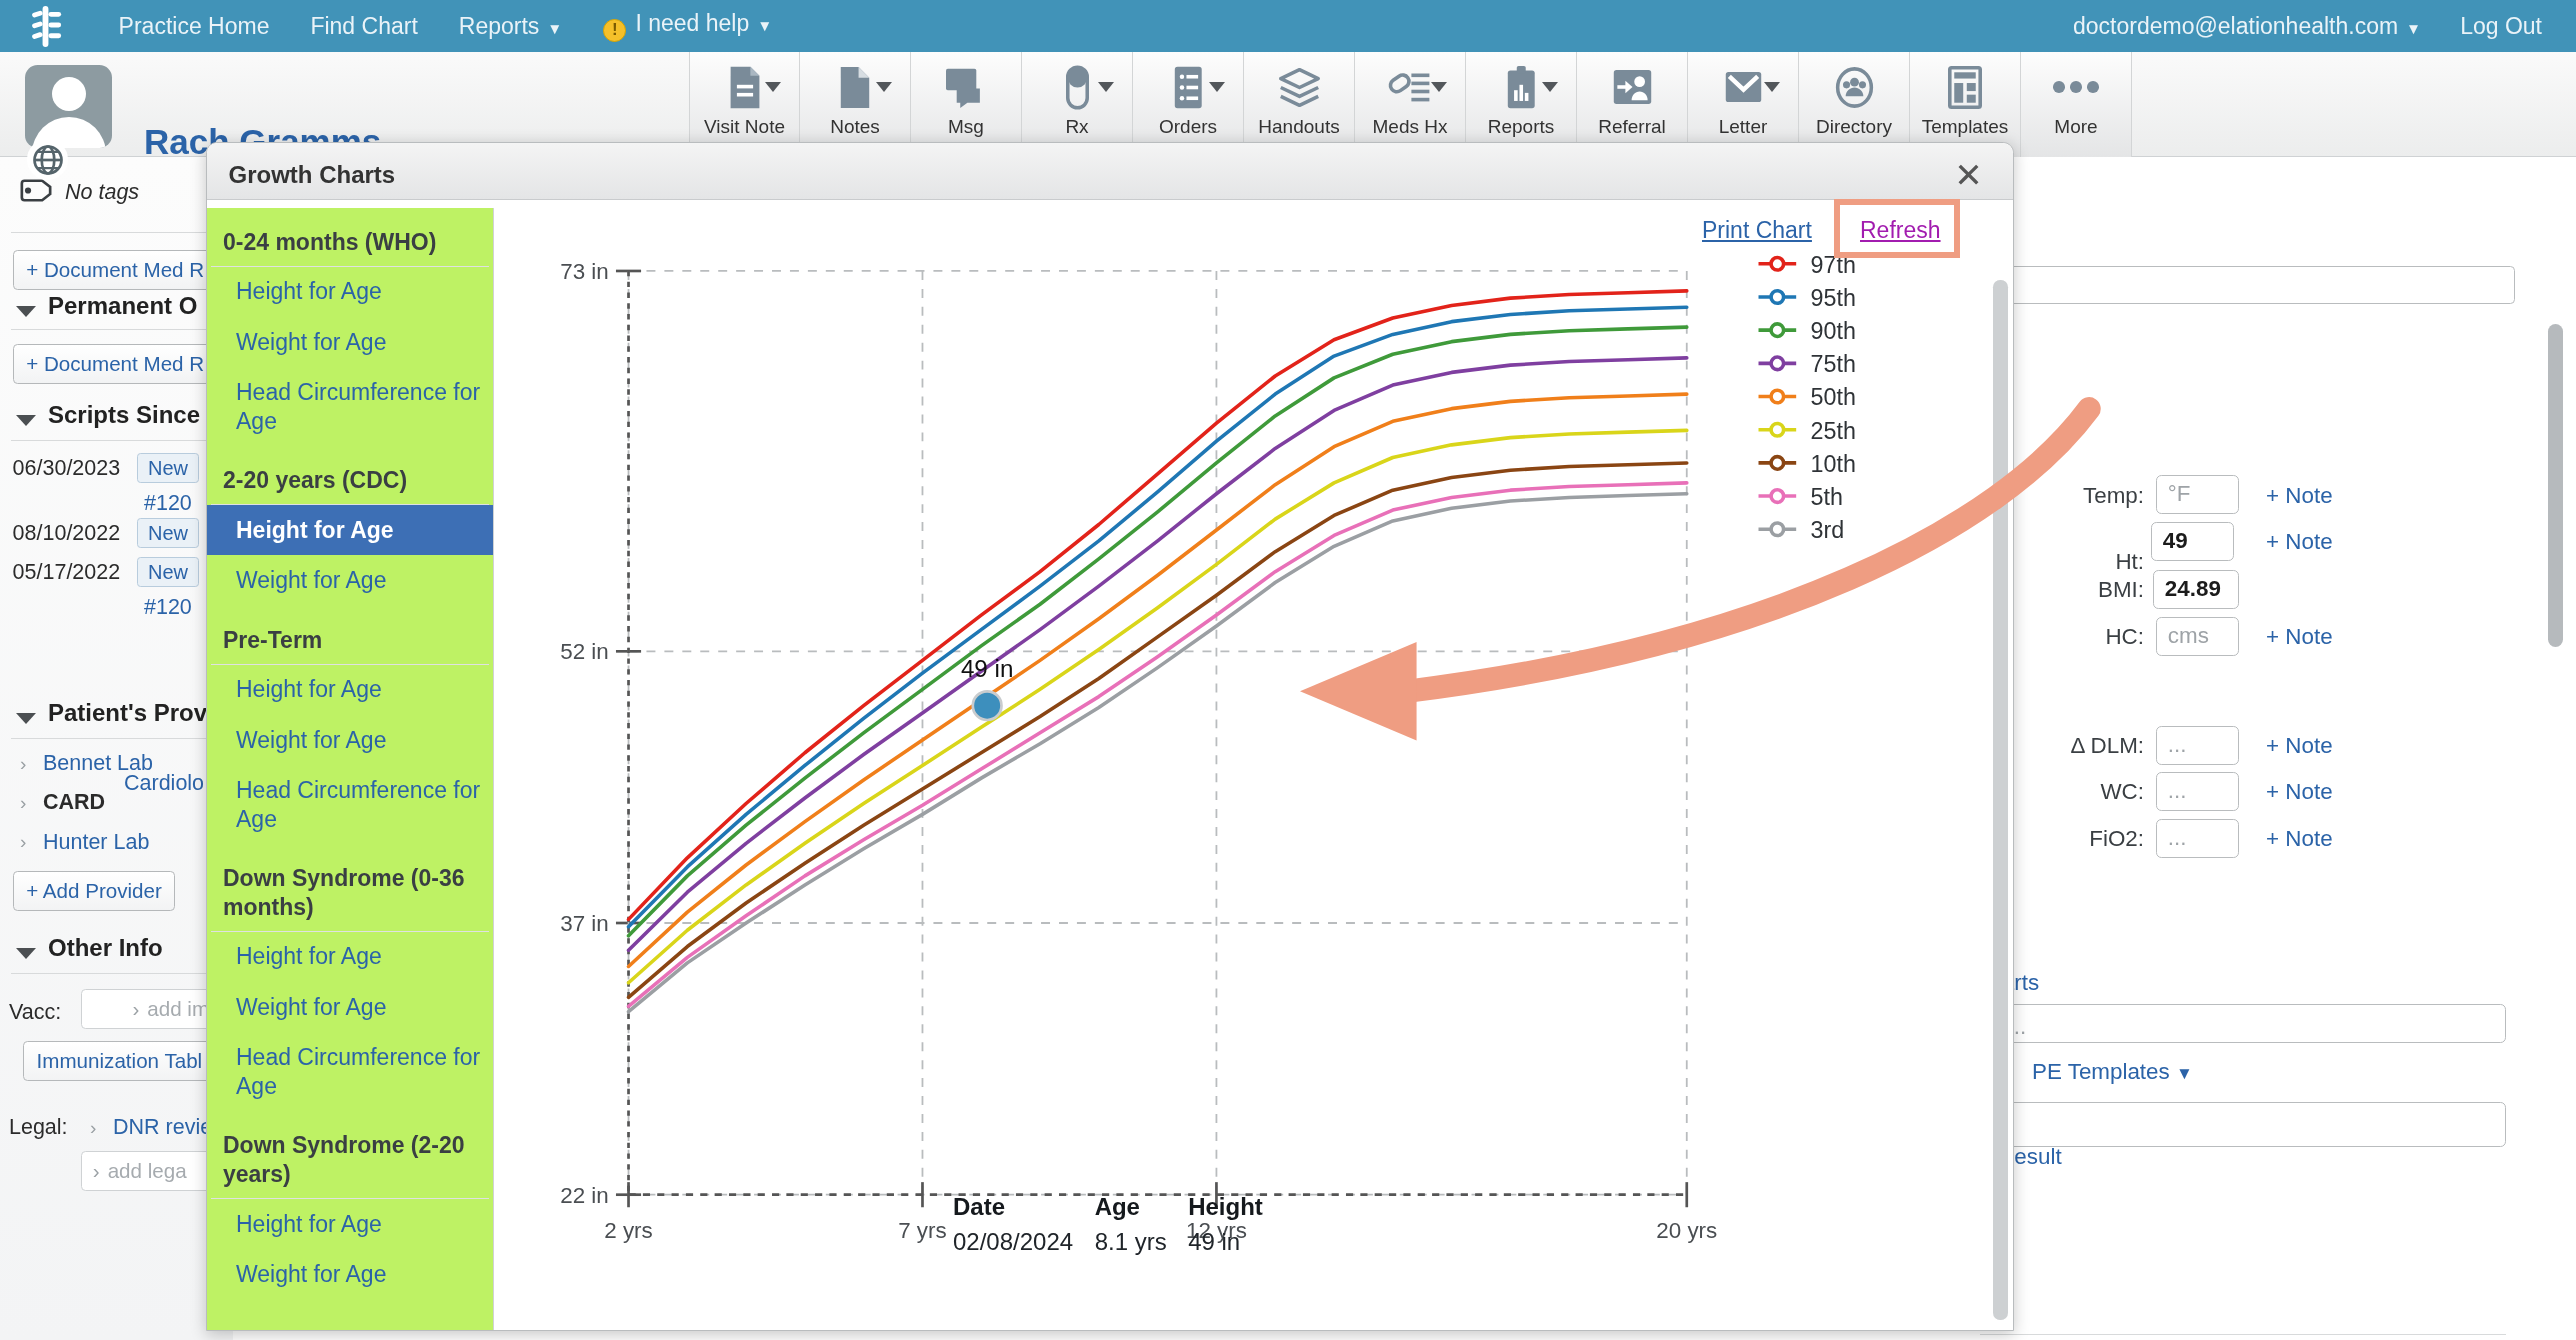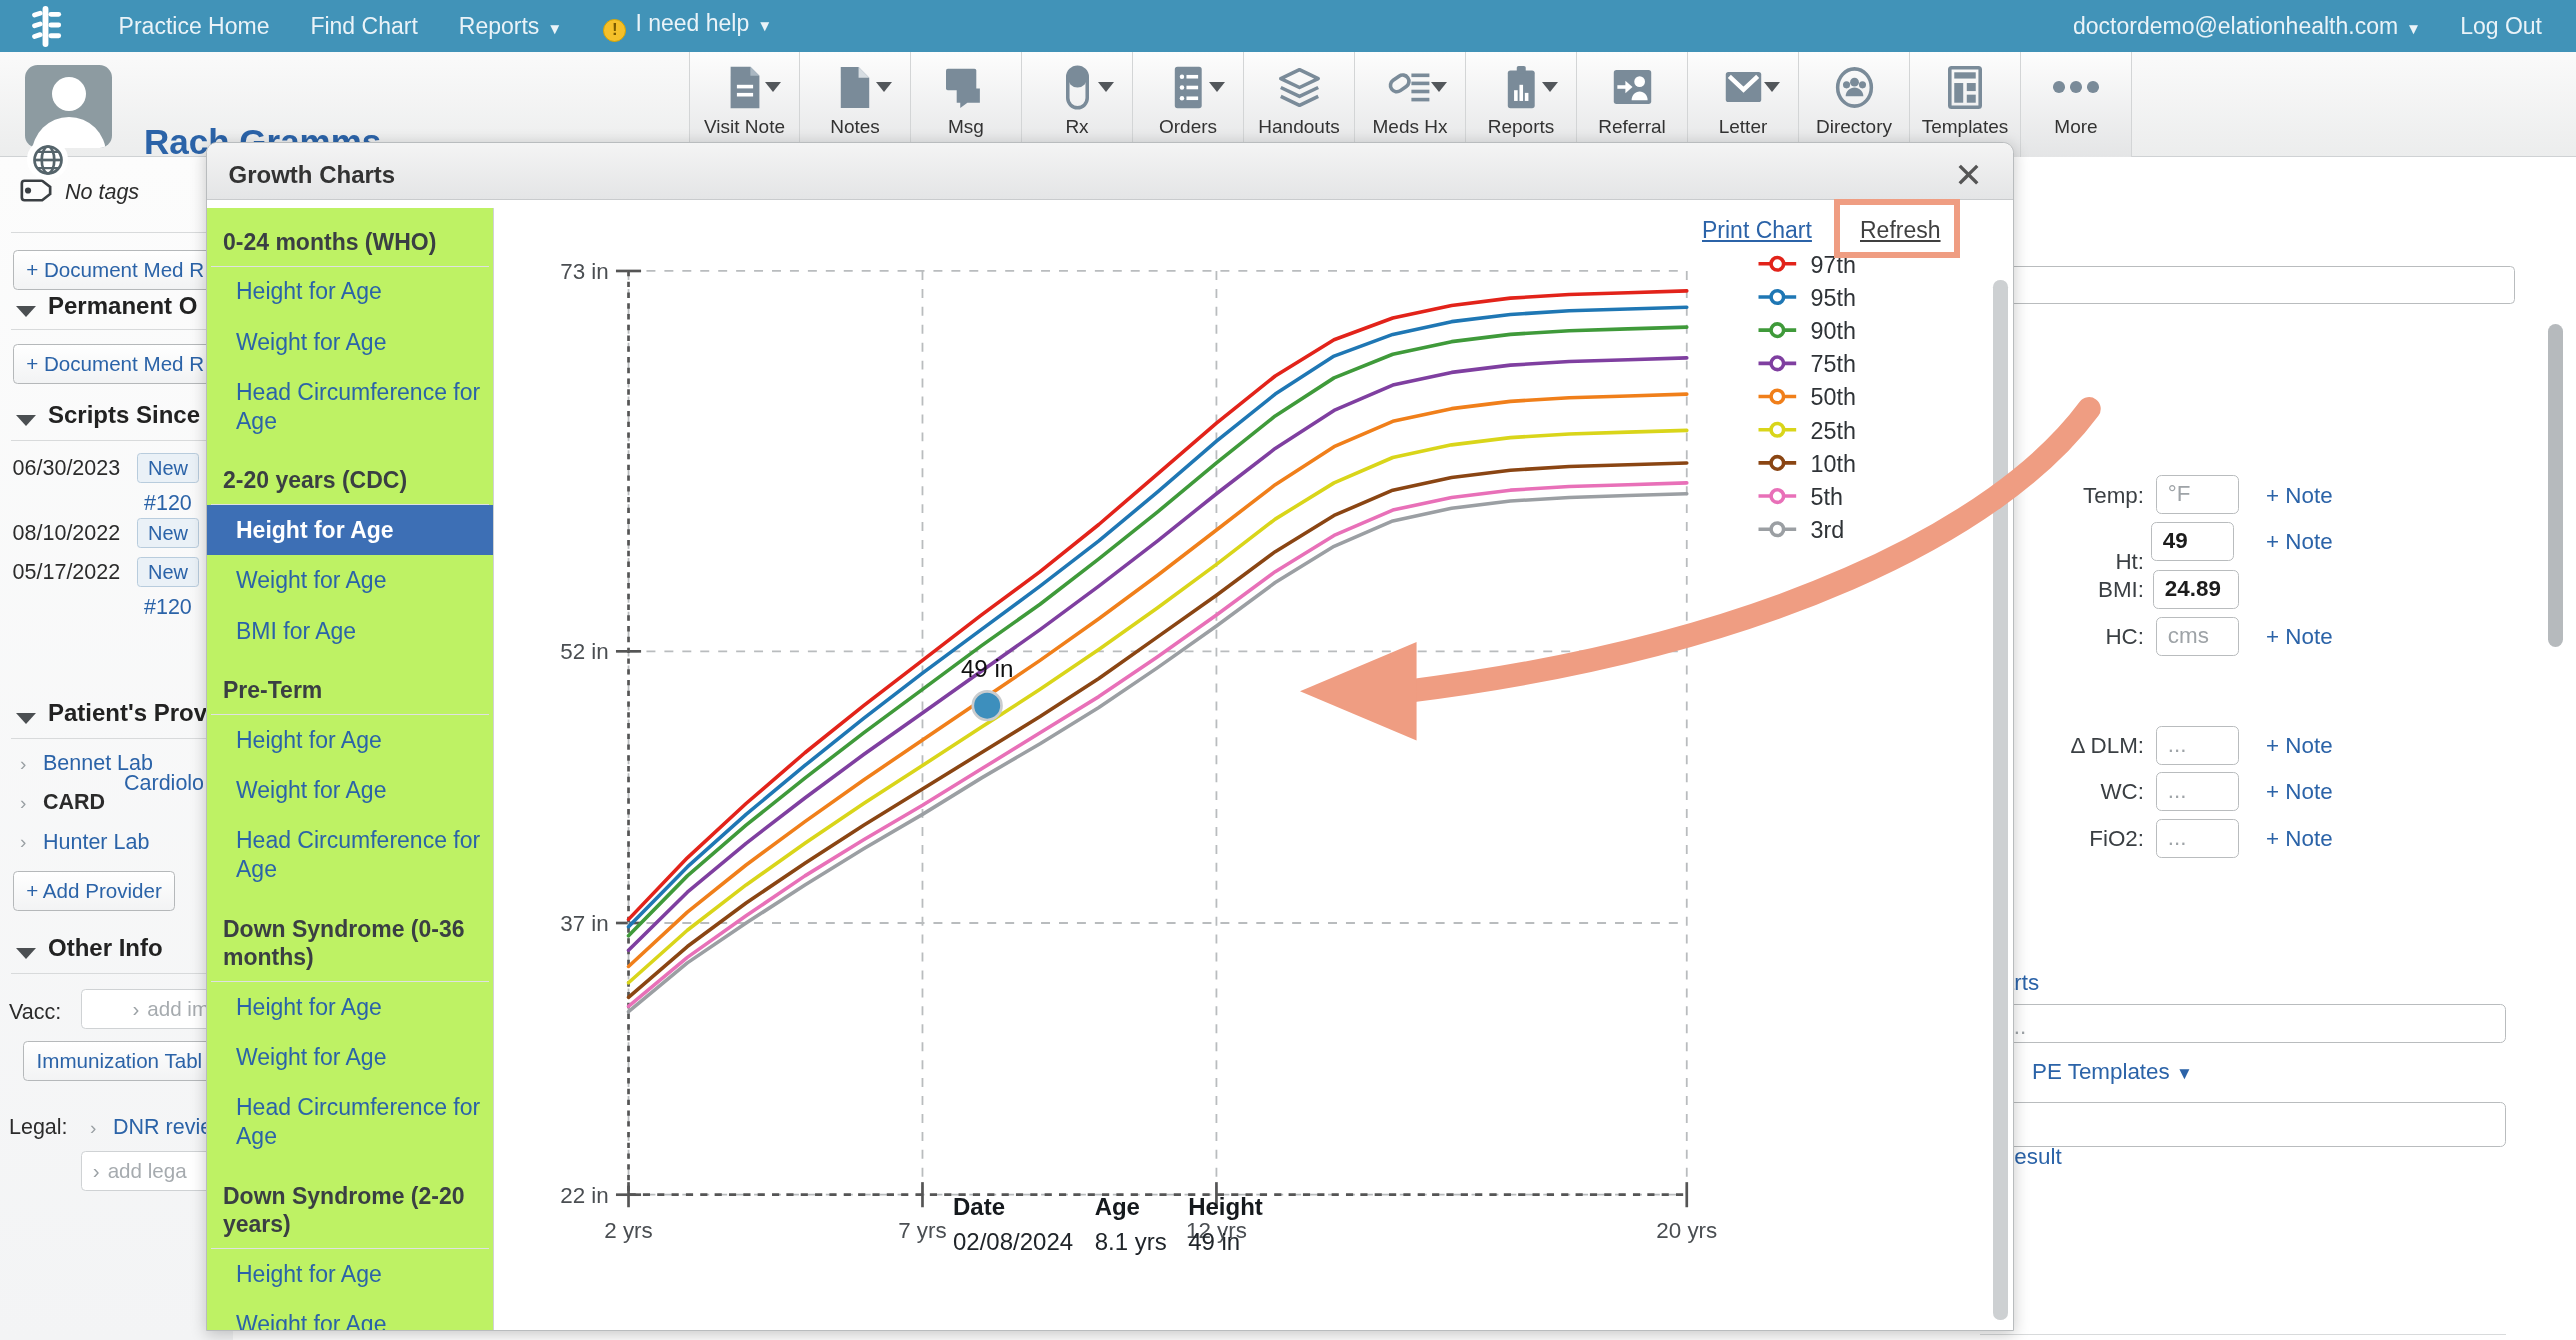--- a/index.html
+++ b/index.html
@@ -133,21 +133,21 @@
   #chart-list { width: 287px; height: 1125px; border-right:0.9px solid #cfd2d4; background:#bef264; position:relative; overflow:hidden;}
   .cl-group { font-size: 23px; font-weight: bold; color:#3a3f43; padding: 20px 18px 9px 16px; line-height:1.25;}
   .cl-sep { height:0.9px; background:#dfe1e2; margin: 0 3.6px;}
   .cl-item { font-size: 23px; color:#2b63a8; padding: 10.8px 10.8px 10.8px 29px; line-height:1.25; }
   .cl-item.active { background:#3d6fb5; color:#fff; font-weight:bold; }
   #chart-pane { flex:1; position:relative; background:#fff; }
   #modal-scrolltrack { position:absolute; right: 7.2px; top: 72px; width: 14.4px; height: 1040px; background:#f0f1f2; border-radius:7.2px;}
   #modal-scrollthumb { position:absolute; right: 7.2px; top: 72px; width: 14.4px; height: 1040px; background:#cdd0d2; border-radius:7.2px;}
 
   #print-chart { position:absolute; left: 1702px; top: 217px; font-size: 23px; color:#2b63a8; text-decoration:underline; z-index: 30;}
-  #refresh-link { position:absolute; left: 1860px; top: 217px; font-size: 23px; color:#404040; text-decoration:underline; z-index: 31;}
+  #refresh-link { position:absolute; left: 1860px; top: 217px; font-size: 23px; color:#a21caf; text-decoration:underline; z-index: 31;}
   #refresh-highlight { position:absolute; left: 1834px; top: 199px; width: 126px; height: 59px;
      border: 6.3px solid #ef9d82; background: transparent; z-index: 30;}
 
   
   #chart-svg-wrap { position:absolute; left: 0; top: 0; width: 1521px; height: 1125px; }
   .legend-txt { font-size: 26px; fill: #2f3337; font-family:"Liberation Sans", sans-serif;}
   .axis-txt { font-size: 25px; fill: #4a4e52; font-family:"Liberation Sans", sans-serif;}
   .pt-label { font-size: 27px; fill: #111; font-family:"Liberation Sans", sans-serif;}
 
   
@@ -482,21 +482,20 @@
       <div class="cl-group">0-24 months (WHO)</div>
       <div class="cl-sep"></div>
       <div class="cl-item">Height for Age</div>
       <div class="cl-item">Weight for Age</div>
       <div class="cl-item">Head Circumference for Age</div>
 
       <div class="cl-group">2-20 years (CDC)</div>
       <div class="cl-sep"></div>
       <div class="cl-item active">Height for Age</div>
       <div class="cl-item">Weight for Age</div>
-      <div class="cl-item">BMI for Age</div>
 
       <div class="cl-group">Pre-Term</div>
       <div class="cl-sep"></div>
       <div class="cl-item">Height for Age</div>
       <div class="cl-item">Weight for Age</div>
       <div class="cl-item">Head Circumference for Age</div>
 
       <div class="cl-group">Down Syndrome (0-36 months)</div>
       <div class="cl-sep"></div>
       <div class="cl-item">Height for Age</div>

